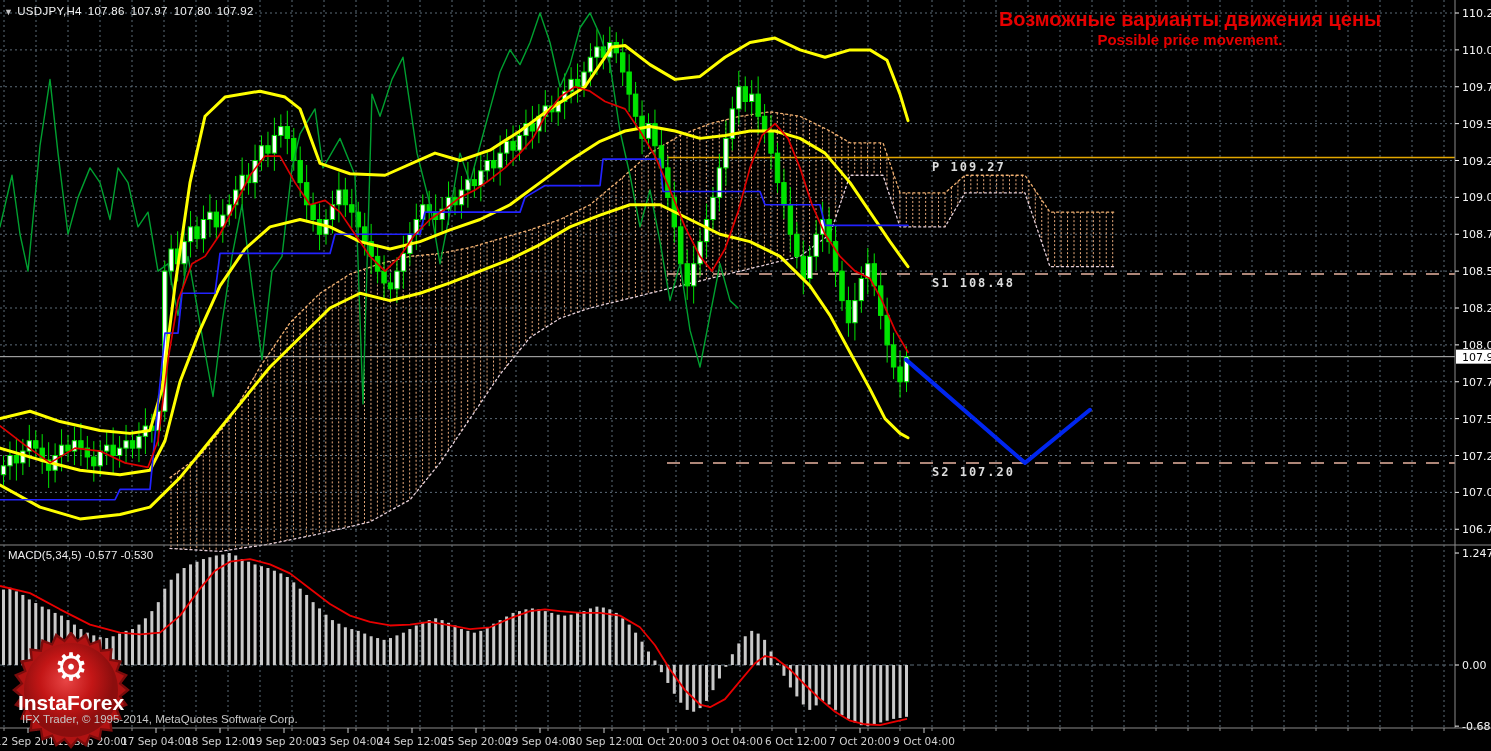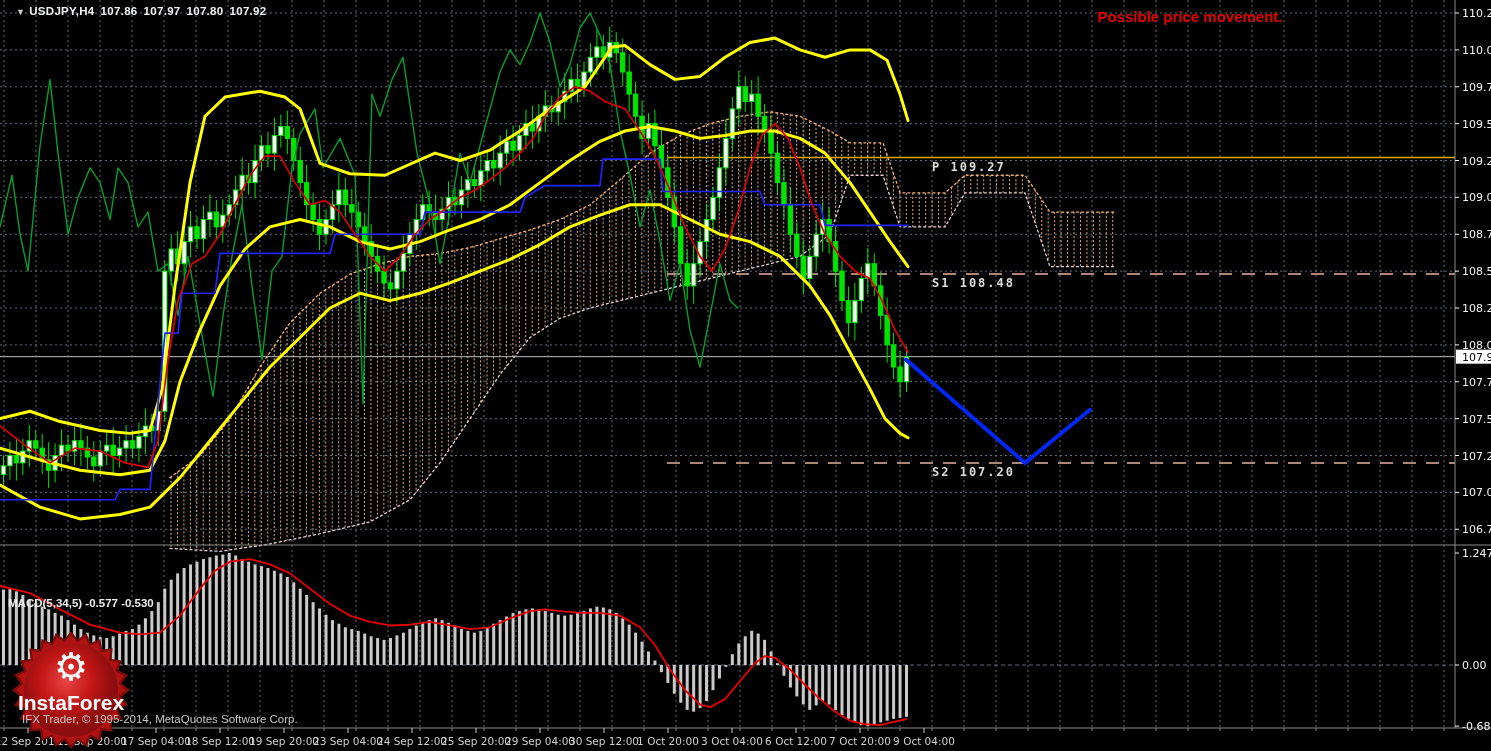--- a/index.html
+++ b/index.html
@@ -1,26 +1,26 @@
 <!DOCTYPE html>
 <html><head>
 <meta charset="utf-8">
 <style>
   html,body{margin:0;padding:0;background:#000;}
   #root{position:relative;width:1491px;height:751px;background:#000;overflow:hidden;
         font-family:"Liberation Sans",sans-serif;}
   #plot{position:absolute;left:0;top:0;}
   .ov{position:absolute;white-space:nowrap;}
-  #ticker{left:16px;top:5px;color:#f2f2f2;font-size:11.5px;font-weight:bold;letter-spacing:.3px;}
+  #ticker{left:4px;top:5px;color:#f2f2f2;font-size:11.5px;font-weight:normal;letter-spacing:.3px;}
   #ticker .tri{color:#c8c8c8;font-size:9px;margin-right:4px;}
   #ticker span{margin-right:6px;}
   #annotation{left:975px;top:8px;width:430px;text-align:center;font-weight:bold;}
   #annotation .l1{font-size:20px;}
   #annotation .l2{font-size:15px;}
-  #macdlabel{left:8px;top:549px;color:#ececec;font-size:11.5px;font-weight:bold;margin-top:48px;}
+  #macdlabel{left:8px;top:549px;color:#ececec;font-size:11.5px;font-weight:normal;}
   #copyright{left:22px;top:713px;color:#c6c6c6;font-size:11.5px;z-index:6;}
   #badge{left:4px;top:632px;z-index:5;}
 </style>
 </head>
 <body>
 
 <div id="root">
   <svg id="plot" width="1491" height="751">
       <line x1="4" y1="0" x2="4" y2="727" stroke="#5d6c79" stroke-width="1" stroke-dasharray="2,3"></line>
       <line x1="36" y1="0" x2="36" y2="727" stroke="#5d6c79" stroke-width="1" stroke-dasharray="2,3"></line>
@@ -788,20 +788,21 @@
       <text x="860" y="745" font-size="10.5" fill="#cfcfcf" text-anchor="middle" font-family="&quot;DejaVu Sans&quot;,sans-serif">7 Oct 20:00</text>
       <line x1="924" y1="728" x2="924" y2="733" stroke="#cfcfcf" stroke-width="1"></line>
       <text x="924" y="745" font-size="10.5" fill="#cfcfcf" text-anchor="middle" font-family="&quot;DejaVu Sans&quot;,sans-serif">9 Oct 04:00</text>
     </svg>
 
   <div class="ov" id="ticker">
     <span class="tri">▼</span><span>USDJPY,H4</span><span>107.86</span><span>107.97</span><span>107.80</span><span>107.92</span>
   </div>
 
   <div class="ov" id="annotation" style="color: rgb(230, 0, 0);">
+    <div class="l1">Возможные варианты движения цены</div>
     <div class="l2">Possible price movement.</div>
   </div>
 
   <div class="ov" id="macdlabel">
     <span>MACD(5,34,5)</span>
     <span>-0.577</span>
     <span>-0.530</span>
   </div>
 
   <div class="ov" id="copyright">IFX Trader, © 1995-2014, MetaQuotes Software Corp.</div>

